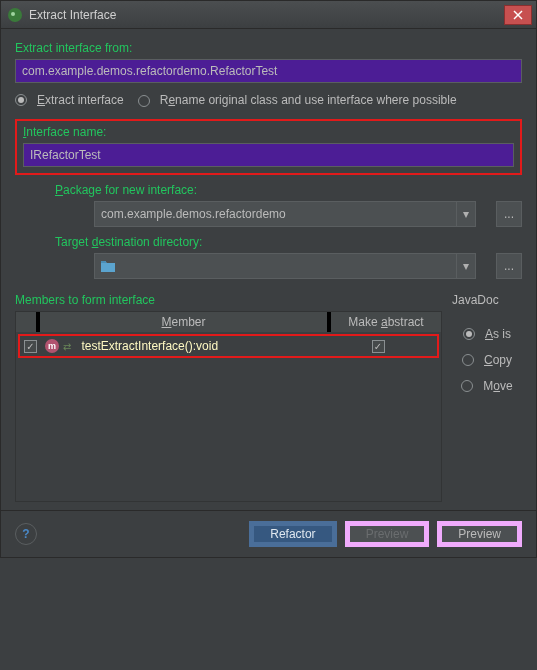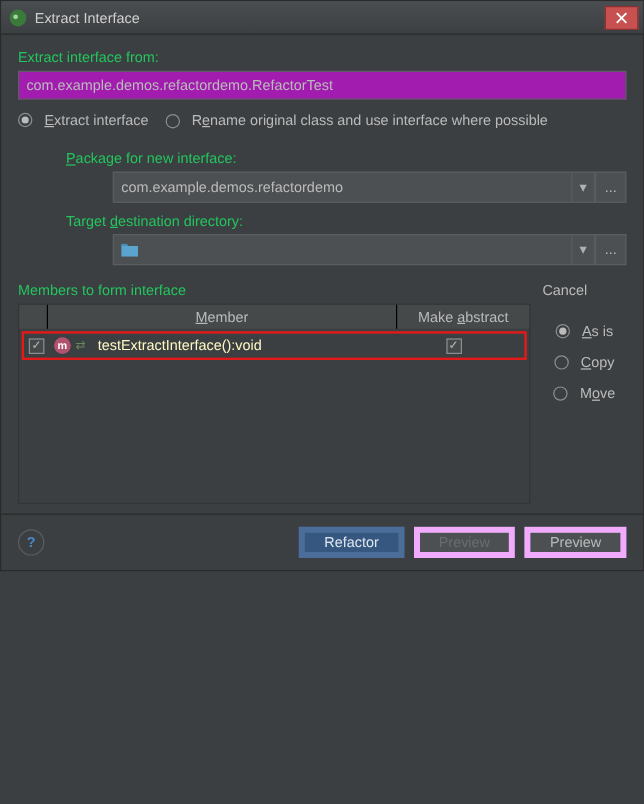--- a/index.html
+++ b/index.html
@@ -1,39 +1,39 @@
 <!DOCTYPE html>
 <html><head>
 <meta charset="utf-8">
 <style>
 * { box-sizing: border-box; margin: 0; padding: 0; font-family: "Segoe UI", Tahoma, sans-serif; font-size: 12px; }
 html, body { width: 537px; height: 670px; background: #3c3f41; overflow: hidden; }
-.window { width: 537px; height: 476px; border: 1px solid #2a2a2a; background: #3c3f41; display: flex; flex-direction: column; }
+.window { width: 537px; height: 558px; border: 1px solid #2a2a2a; background: #3c3f41; display: flex; flex-direction: column; }
 .titlebar { height: 28px; background: linear-gradient(#4b4e50,#3c3f41); display: flex; align-items: center; padding: 0 4px; border-bottom: 1px solid #2a2a2a; }
 .titlebar .app-icon { width: 16px; height: 16px; margin: 0 6px 0 2px; }
 .titlebar .title { color: #d0d0d0; flex: 1; }
 .close-btn { width: 28px; height: 20px; background: #c75050; color: #fff; display: flex; align-items: center; justify-content: center; border: 1px solid #8a2f2f; cursor: pointer; }
 .content { flex: 1; padding: 12px 14px 8px 14px; color: #bbbbbb; display: flex; flex-direction: column; }
 .label { margin-bottom: 4px; color: #22c55e; }
-.text-input { width: 100%; height: 24px; background: #a21caf; border: 1px solid #5a5e60; color: #bbbbbb; padding: 2px 6px; }
+.text-input { width: 100%; height: 24px; background: #4c1d95; border: 1px solid #5a5e60; color: #bbbbbb; padding: 2px 6px; }
 .row { display: flex; align-items: center; gap: 14px; margin: 10px 0; }
 .radio { width: 12px; height: 12px; border-radius: 50%; border: 1px solid #8a8f91; background: #3c3f41; display: inline-flex; align-items: center; justify-content: center; cursor: pointer; margin-right: 4px; vertical-align: middle; }
 .radio.selected::after { content: ""; width: 6px; height: 6px; border-radius: 50%; background: #bbbbbb; }
 .highlight-box { border: 2px solid #e21a1a; padding: 4px 6px 6px 6px; margin-top: 2px; }
 .section { margin-top: 8px; margin-left: 40px; }
-.combo-row { display: flex; gap: 0; padding-left: 39px; }
+.combo-row { display: flex; gap: 20px; padding-left: 39px; }
 .combo { flex: 1; height: 26px; background: #4c5052; border: 1px solid #5a5e60; color: #bbbbbb; display: flex; align-items: center; padding: 0 6px; }
 .combo .arrow { margin-left: auto; color: #b0b0b0; border-left: 1px solid #5a5e60; padding-left: 6px; height: 100%; display: flex; align-items: center; }
 .ellipsis-btn { width: 26px; height: 26px; background: #4c5052; border: 1px solid #5a5e60; color: #bbbbbb; display: flex; align-items: center; justify-content: center; cursor: pointer; }
 .folder-icon { width: 14px; height: 11px; margin-right: 6px; }
 .members-area { display: flex; gap: 10px; margin-top: 14px; flex: 1; min-height: 0; }
 .members-left { flex: 1; display: flex; flex-direction: column; }
 .members-table { border: 1px solid #323435; background: #3c3f41; flex: 1; min-height: 0; }
 .thead { display: flex; background: #45494a; }
-.th { text-align: center; color: #bbbbbb; padding: 3px 4px; border-right: 1px solid #000000; }
+.th { text-align: center; color: #bbbbbb; padding: 3px 4px; border-right: 4px solid #000000; }
 .th:first-child { width: 24px; }
 .th.member { flex: 1; }
 .th.abstract { width: 110px; border-right: none; }
 .tr { display: flex; align-items: center; height: 24px; padding: 0 4px; }
 .tr.highlight { border: 2px solid #e21a1a; margin: 2px; }
 .checkbox { width: 13px; height: 13px; border: 1px solid #8a8f91; background: #45494a; display: inline-flex; align-items: center; justify-content: center; color: #bbbbbb; font-size: 10px; cursor: pointer; }
 .m-icon { width: 14px; height: 14px; border-radius: 50%; background: #b1536f; color: #fff; font-size: 9px; font-weight: bold; display: inline-flex; align-items: center; justify-content: center; margin: 0 4px 0 8px; }
 .return-icon { color: #6a8759; font-size: 10px; margin-right: 10px; }
 .member-name { color: #fef9c3; flex: 1; }
 .abstract-cell { width: 110px; display: flex; justify-content: center; }
@@ -74,20 +74,24 @@
       <label style="display:flex;align-items:center;gap:6px;cursor:pointer;">
         <span class="radio selected"></span>
         <span><span class="u">E</span>xtract interface</span>
       </label>
       <label style="display:flex;align-items:flex-end;gap:6px;cursor:pointer;">
         <span class="radio"></span>
         <span>R<span class="u">e</span>name original class and use interface where possible</span>
       </label>
     </div>
 
+    <div class="highlight-box">
+      <div class="label"><span class="u">I</span>nterface name:</div>
+      <input class="text-input" value="IRefactorTest" style="">
+    </div>
 
     <div class="section">
       <div class="label"><span class="u">P</span>ackage for new interface:</div>
       <div class="combo-row">
         <div class="combo">
           <span>com.example.demos.refactordemo</span>
           <span class="arrow">▾</span>
         </div>
         <div class="ellipsis-btn">...</div>
       </div>
@@ -121,21 +125,21 @@
             <span class="m-icon">m</span>
             <span class="return-icon">⇄</span>
             <span class="member-name">testExtractInterface():void</span>
             <span class="abstract-cell">
               <span class="checkbox">✓</span>
             </span>
           </div>
         </div>
       </div>
       <div class="javadoc-panel">
-        <div class="jd-title">Cancel</div>
+        <div class="jd-title">JavaDoc</div>
         <div class="jd-opt">
           <span class="radio selected"></span>
           <span><span class="u">A</span>s is</span>
         </div>
         <div class="jd-opt">
           <span class="radio"></span>
           <span><span class="u">C</span>opy</span>
         </div>
         <div class="jd-opt">
           <span class="radio"></span>

